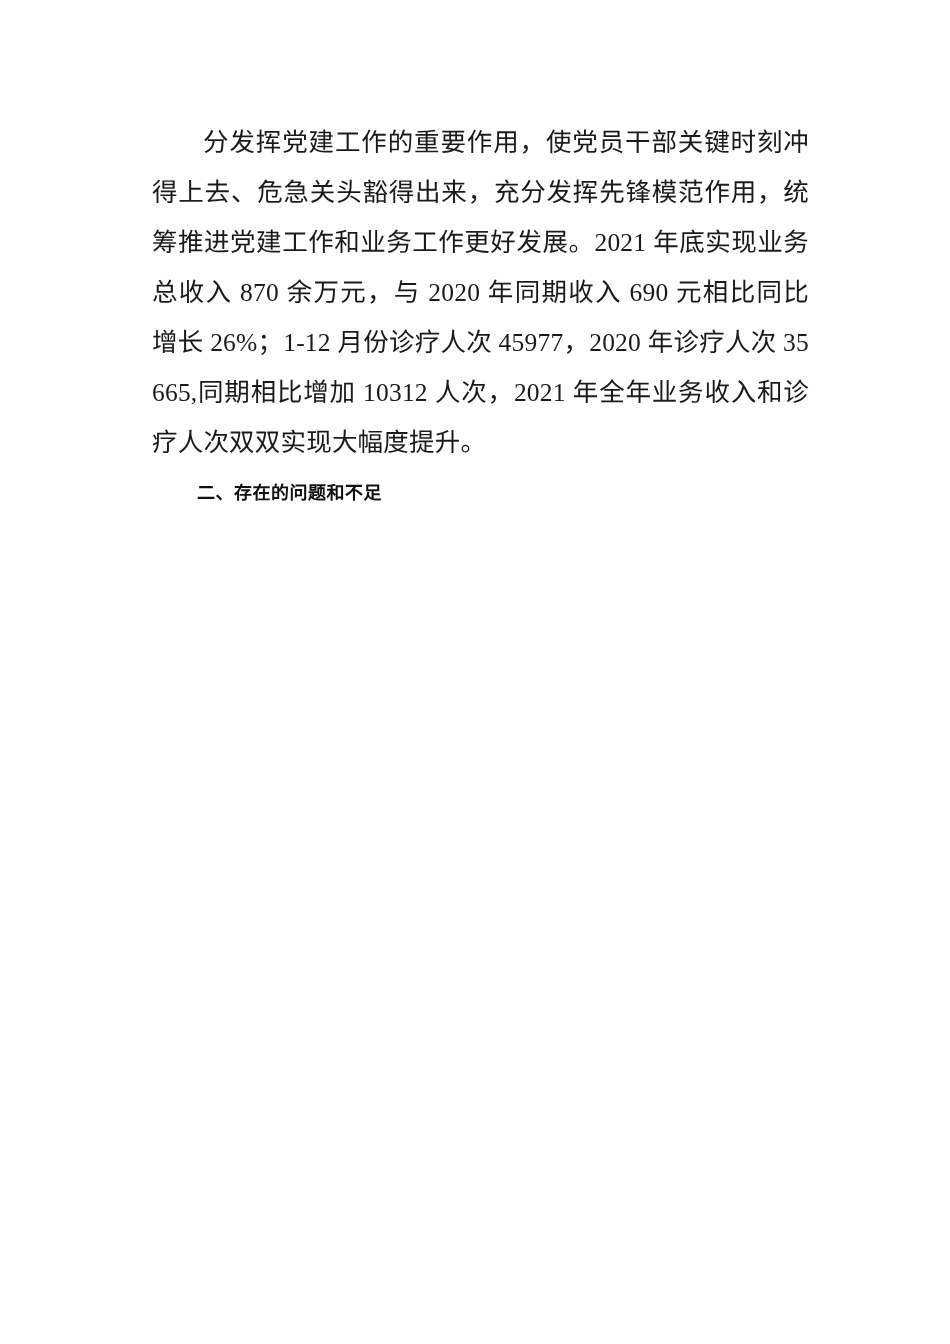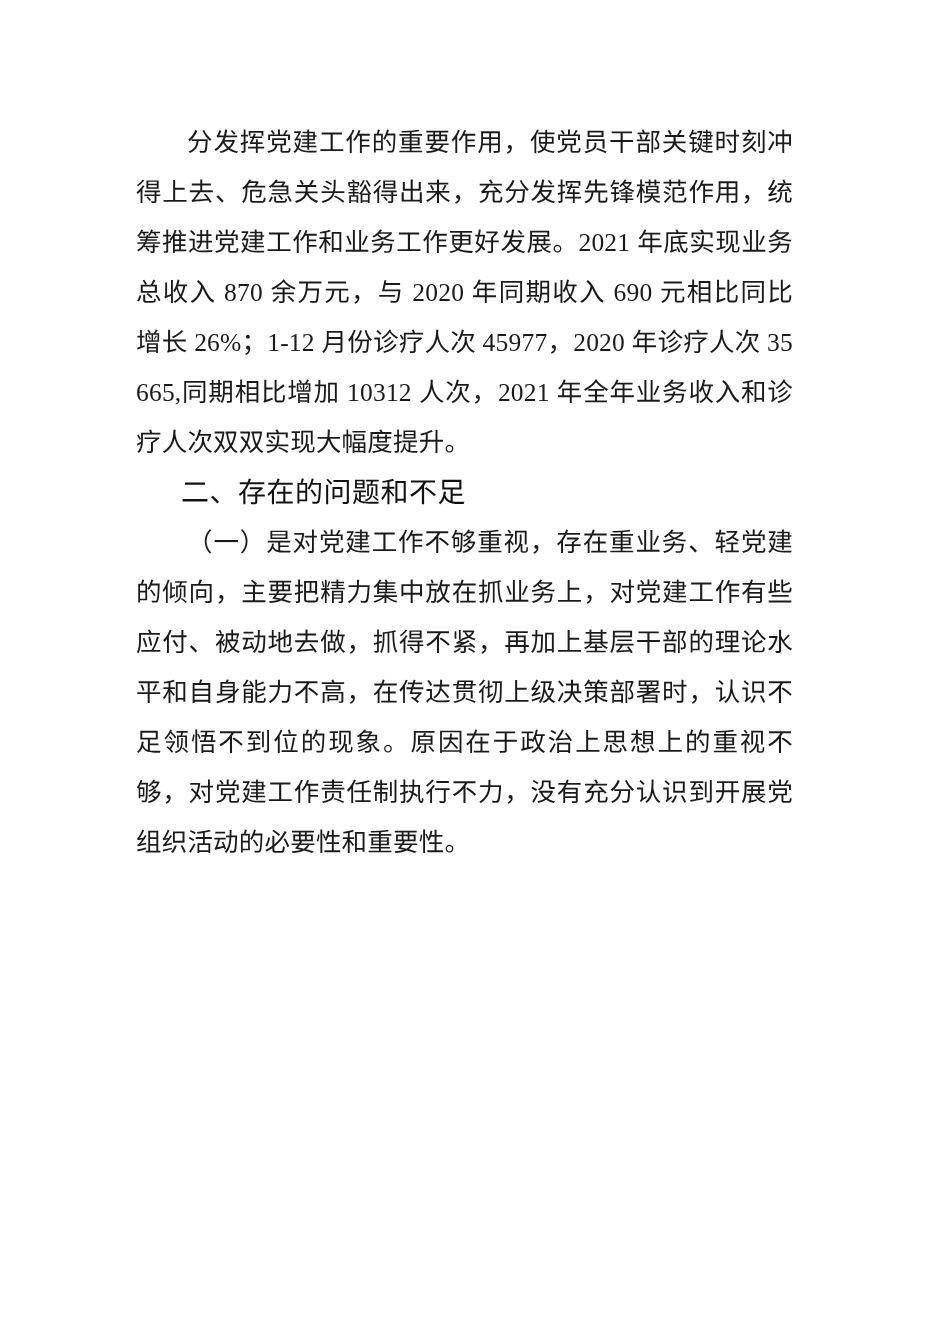--- a/index.html
+++ b/index.html
@@ -11,21 +11,21 @@
   .page {
     position: relative;
     width: 950px;
     height: 1344px;
     background: #ffffff;
     overflow: hidden;
     box-sizing: border-box;
   }
   .content {
     position: absolute;
-    left: 136px;
+    left: 152px;
     top: 118px;
     width: 657px;
   }
   .para {
     margin: 0;
     font-family: "Liberation Serif", "DejaVu Serif", serif;
     font-size: 25.5px;
     line-height: 50px;
     color: #1a1a1a;
     text-align: justify;
@@ -33,38 +33,37 @@
     text-align-last: left;
     letter-spacing: 0.2px;
     word-break: break-all;
   }
   .para.indent {
     text-indent: 51px;
   }
   .heading {
     margin: 0;
     font-family: "Liberation Sans", "DejaVu Sans", sans-serif;
-    font-size: 28px;
+    font-size: 18px;
     line-height: 50px;
-    font-weight: 400;
+    font-weight: 700;
     color: #111111;
     text-indent: 45px;
     letter-spacing: 0.5px;
   }
   .para.last-justify {
     text-align-last: justify;
   }
 </style>
 </head>
 <body>
 
 <div class="page">
   <div class="content">
 
     <p class="para indent">分发挥党建工作的重要作用，使党员干部关键时刻冲得上去、危急关头豁得出来，充分发挥先锋模范作用，统筹推进党建工作和业务工作更好发展。2021 年底实现业务总收入 870 余万元，与 2020 年同期收入 690 元相比同比增长 26%；1-12 月份诊疗人次 45977，2020 年诊疗人次 35665,同期相比增加 10312 人次，2021 年全年业务收入和诊疗人次双双实现大幅度提升。</p>
 
     <h2 class="heading">二、存在的问题和不足</h2>
 
-    <p class="para indent">（一）是对党建工作不够重视，存在重业务、轻党建的倾向，主要把精力集中放在抓业务上，对党建工作有些应付、被动地去做，抓得不紧，再加上基层干部的理论水平和自身能力不高，在传达贯彻上级决策部署时，认识不足领悟不到位的现象。原因在于政治上思想上的重视不够，对党建工作责任制执行不力，没有充分认识到开展党组织活动的必要性和重要性。</p>
 
 
   </div>
 </div>
 
 </body></html>

